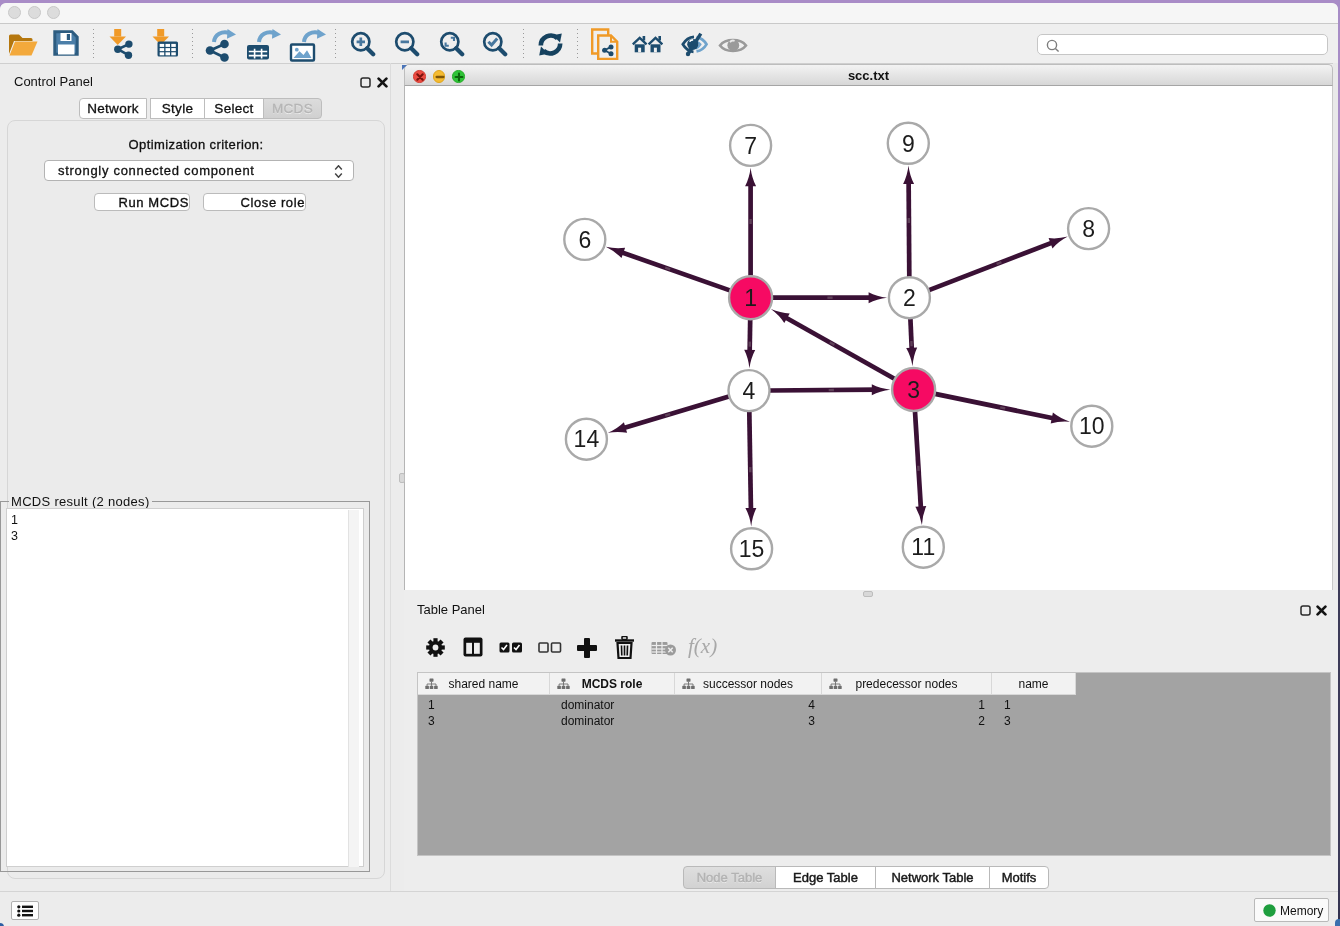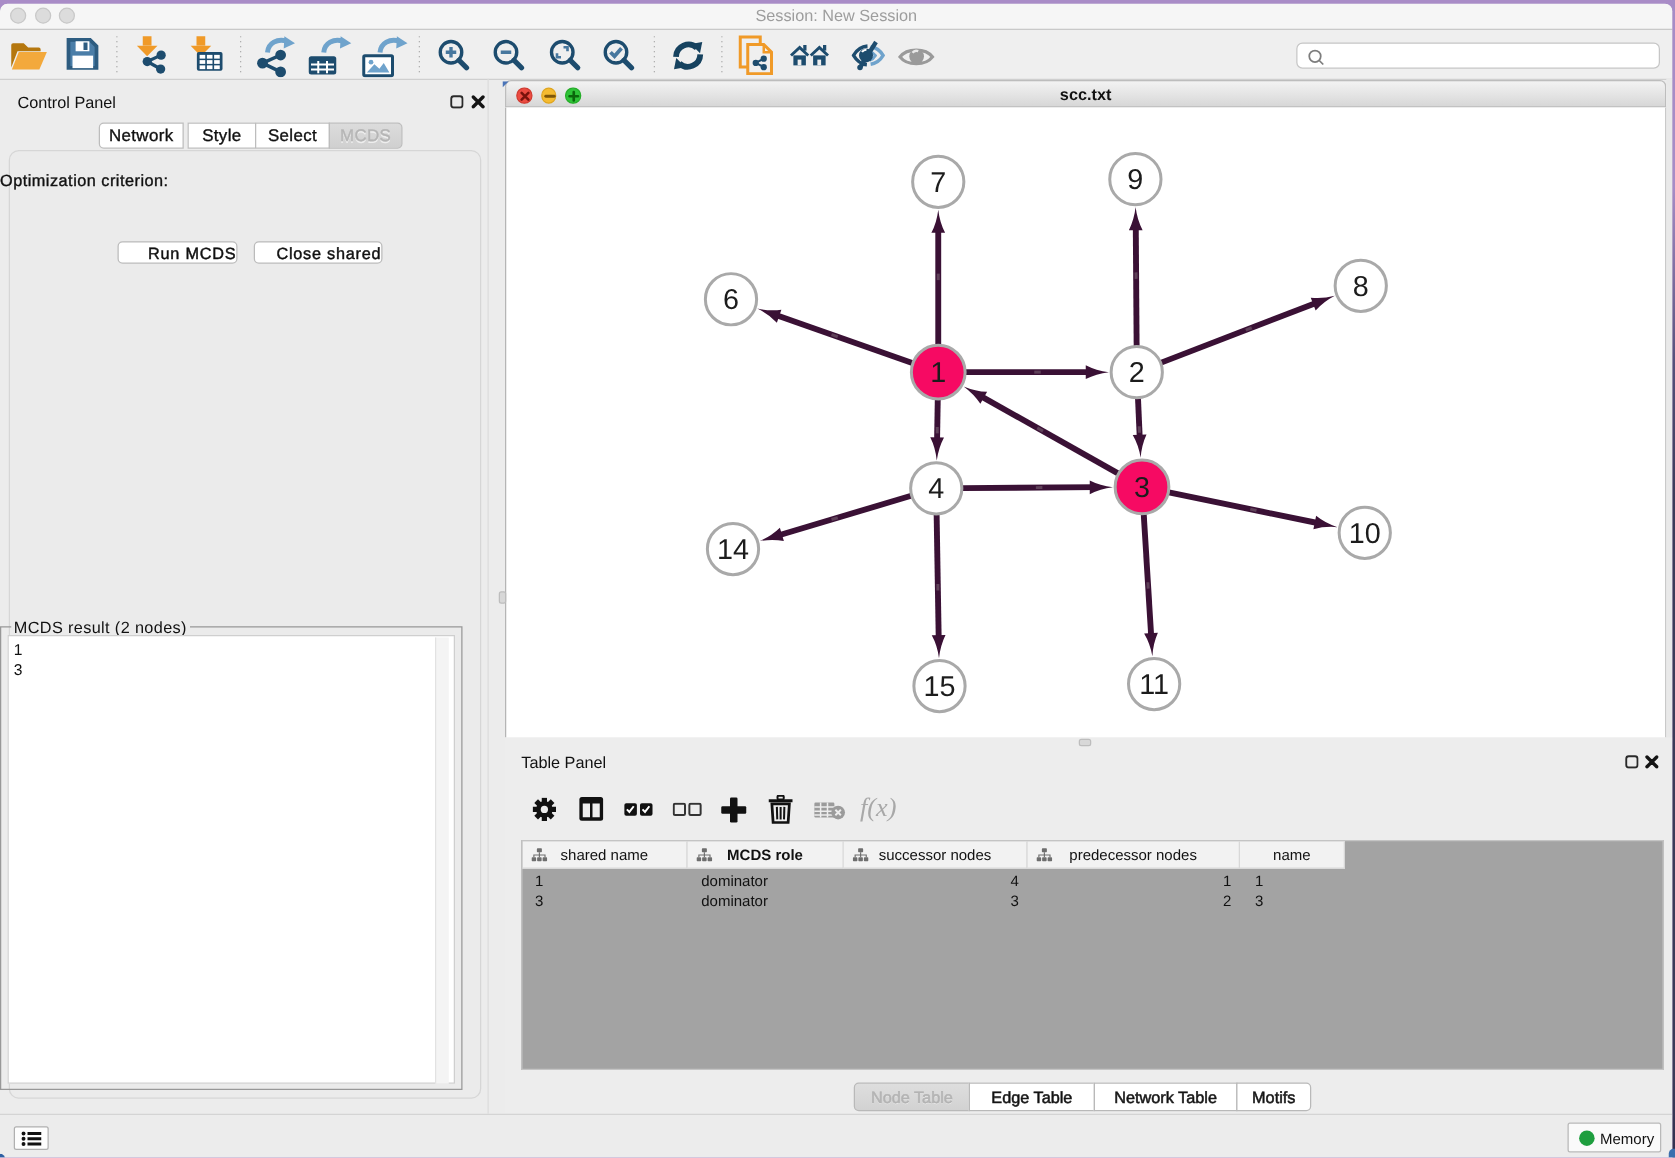--- a/index.html
+++ b/index.html
@@ -23,21 +23,21 @@
 .ticon { position:absolute; top:0; }
 #search { position:absolute; left:1037px; top:10px; width:291px; height:21px; background:#fff; border:1px solid #c6c6c6; border-radius:5px; }
 #search svg { position:absolute; left:7px; top:3px; }
 
 #cpanel { position:absolute; left:0; top:62px; width:392px; height:829px; background:#ececec; }
 #cpanel h1 { font-size:13px; font-weight:normal; color:#111; position:absolute; left:14px; top:9px; }
 .hdrbtns { position:absolute; }
 .tabrow { position:absolute; }
 .tab { position:absolute; top:0; height:21px; background:#fff; border:1px solid #bdbdbd; font-size:13.5px; color:#111; text-align:center; line-height:19px; letter-spacing:0.3px; -webkit-text-stroke:0.3px #111; }
 #cpcontent { position:absolute; left:7px; top:55px; width:378px; height:759px; background:#ebebeb; border:1px solid #d6d6d6; border-radius:8px; }
-#optlabel { position:absolute; top:72px; width:392px; font-size:13px; color:#111; letter-spacing:0.4px; -webkit-text-stroke:0.3px #111; }
+#optlabel { position:absolute; top:72px; width:392px; text-align:center; font-size:13px; color:#111; letter-spacing:0.4px; -webkit-text-stroke:0.3px #111; }
 #dropdown { position:absolute; left:44px; top:95px; width:310px; height:21px; background:#fff; border:1px solid #b3b3b3; border-radius:4px; font-size:13px; color:#111; line-height:19px; padding-left:13px; letter-spacing:0.7px; -webkit-text-stroke:0.3px #111; }
 .btn { position:absolute; top:128px; height:18px; background:#fff; border:1px solid #bbb; border-radius:4px; font-size:13px; color:#111; text-align:right; line-height:17px; letter-spacing:0.6px; -webkit-text-stroke:0.35px #111; }
 #mcdsbox { position:absolute; left:0; top:436px; width:370px; height:371px; border:1px solid #989898; }
 #mcdsbox legend { position:absolute; left:8px; top:-8px; background:#ebebeb; font-size:13px; color:#111; padding:0 2px; letter-spacing:0.3px; }
 #mcdstext { position:absolute; left:5px; top:6px; width:358px; height:359px; background:#fff; border:1px solid #cfcfcf; font-size:12.5px; color:#111; }
 #mcdsscroll { position:absolute; right:4px; top:1px; width:11px; height:357px; background:#f4f4f4; border-left:1px solid #e2e2e2; }
 
 #netwin { position:absolute; left:404px; top:61px; width:929px; height:526px; }
 #nettitle { position:absolute; left:0; top:0; width:929px; height:22px;
   background:linear-gradient(#f3f3f3,#d7d7d7); border:1px solid #bdbdbd; border-bottom:1px solid #a5a5a5; border-radius:5px 5px 0 0; }
@@ -60,21 +60,20 @@
 #listbtn { position:absolute; left:11px; top:9px; width:28px; height:19px; background:#fdfdfd; border:1px solid #b0b0b0; border-radius:2px; }
 #membtn { position:absolute; left:1254px; top:6px; width:75px; height:24px; background:#fafafa; border:1px solid #b9b9b9; border-radius:2px; font-size:12px; color:#111; }
 </style>
 </head>
 <body>
 <div id="appwin">
   <div id="titlebar">
     <div class="light" style="left:8px;"></div>
     <div class="light" style="left:27.5px;"></div>
     <div class="light" style="left:47px;"></div>
-    <div id="titletext">Session: New Session</div>
   </div>
   <div id="tbline"></div>
   <div id="toolbar">
     <div id="tb-icons" style="position:absolute;left:0;top:0;width:1338px;height:38px;">
         <div class="sep" style="left:93px;"></div>
         <div class="sep" style="left:192px;"></div>
         <div class="sep" style="left:335px;"></div>
         <div class="sep" style="left:523px;"></div>
         <div class="sep" style="left:577px;"></div>
 <svg class="ticon" style="left:7px; top:8px;" width="31" height="26" viewBox="0 0 31 26">
@@ -240,22 +239,28 @@
           <path d="M1.6 1.6 L9.4 9.4 M9.4 1.6 L1.6 9.4" stroke="#141414" stroke-width="2.7" stroke-linecap="round"></path>
         </svg></div>
     <div class="tabrow" style="top:33px;">
       <div class="tab" style="left:79px; width:68px; border-radius:4px 0 0 4px;">Network</div>
       <div class="tab" style="left:150px; width:55px;">Style</div>
       <div class="tab" style="left:204px; width:60px;">Select</div>
       <div class="tab" style="left:263px; width:59px; border-radius:0 4px 4px 0; background:linear-gradient(#dcdcdc,#d0d0d0); color:#b5b5b5; text-shadow:0 1px 0 #eee; -webkit-text-stroke:0.3px #b5b5b5;">MCDS</div>
     </div>
     <div id="cpcontent"></div>
     <div id="optlabel">Optimization criterion:</div>
+    <div id="dropdown">strongly connected component
+      <svg style="position:absolute; right:10px; top:4px;" width="9" height="13" viewBox="0 0 9 13">
+          <path d="M1.2 4.4 L4.5 0.8 L7.8 4.4" fill="none" stroke="#444" stroke-width="1.5"></path>
+          <path d="M1.2 8.6 L4.5 12.2 L7.8 8.6" fill="none" stroke="#444" stroke-width="1.5"></path>
+        </svg>
+    </div>
     <div class="btn" style="left:94px; width:96px;">Run MCDS</div>
-    <div class="btn" style="left:203px; width:103px;">Close shared</div>
+    <div class="btn" style="left:203px; width:103px;">Close role</div>
     <div id="mcdsbox">
       <legend>MCDS result (2 nodes)</legend>
       <div id="mcdstext">
           <div style="padding:3px 0 0 4px; line-height:16px;">1<br>3</div>
           <div id="mcdsscroll"></div>
         </div>
     </div>
   </div>
 
   <div id="netright"></div>

